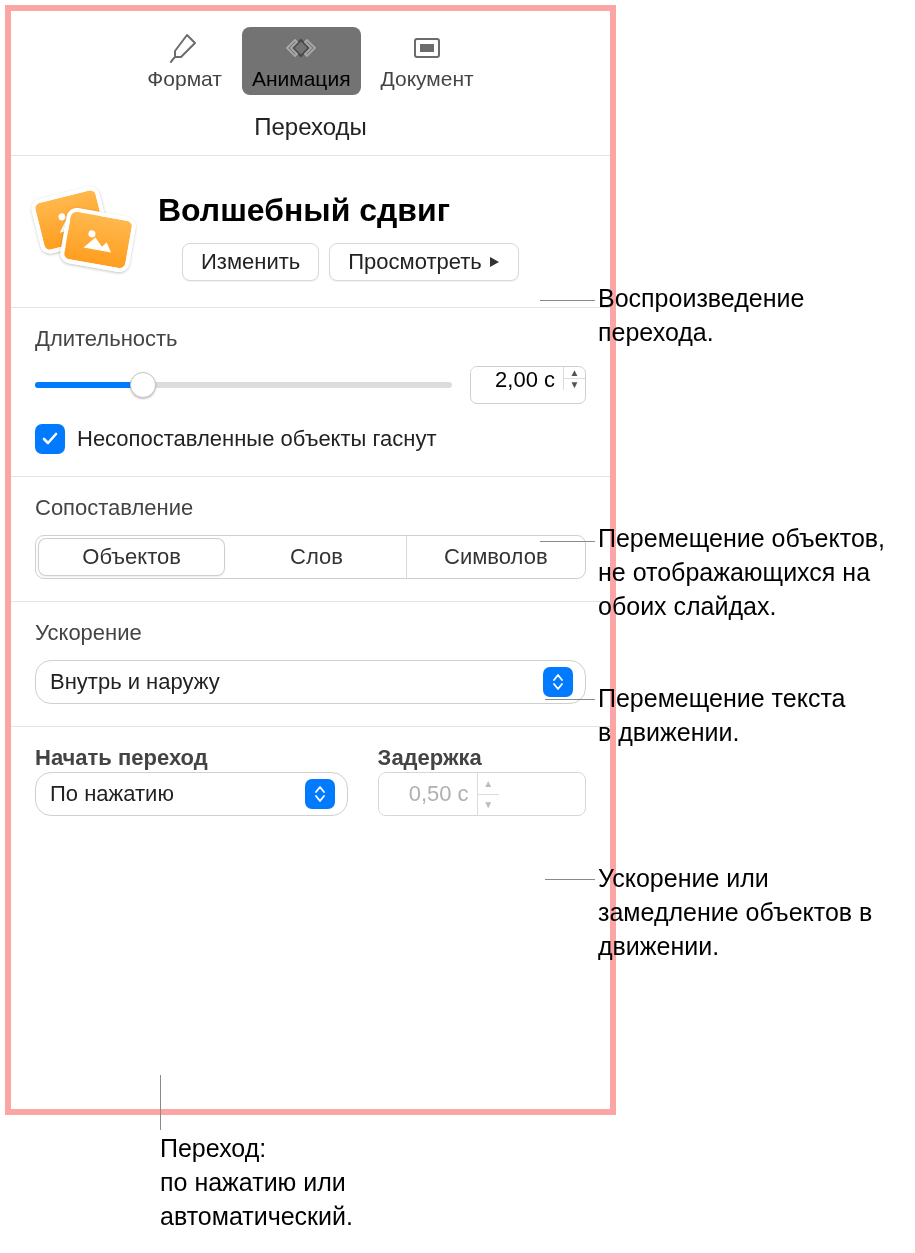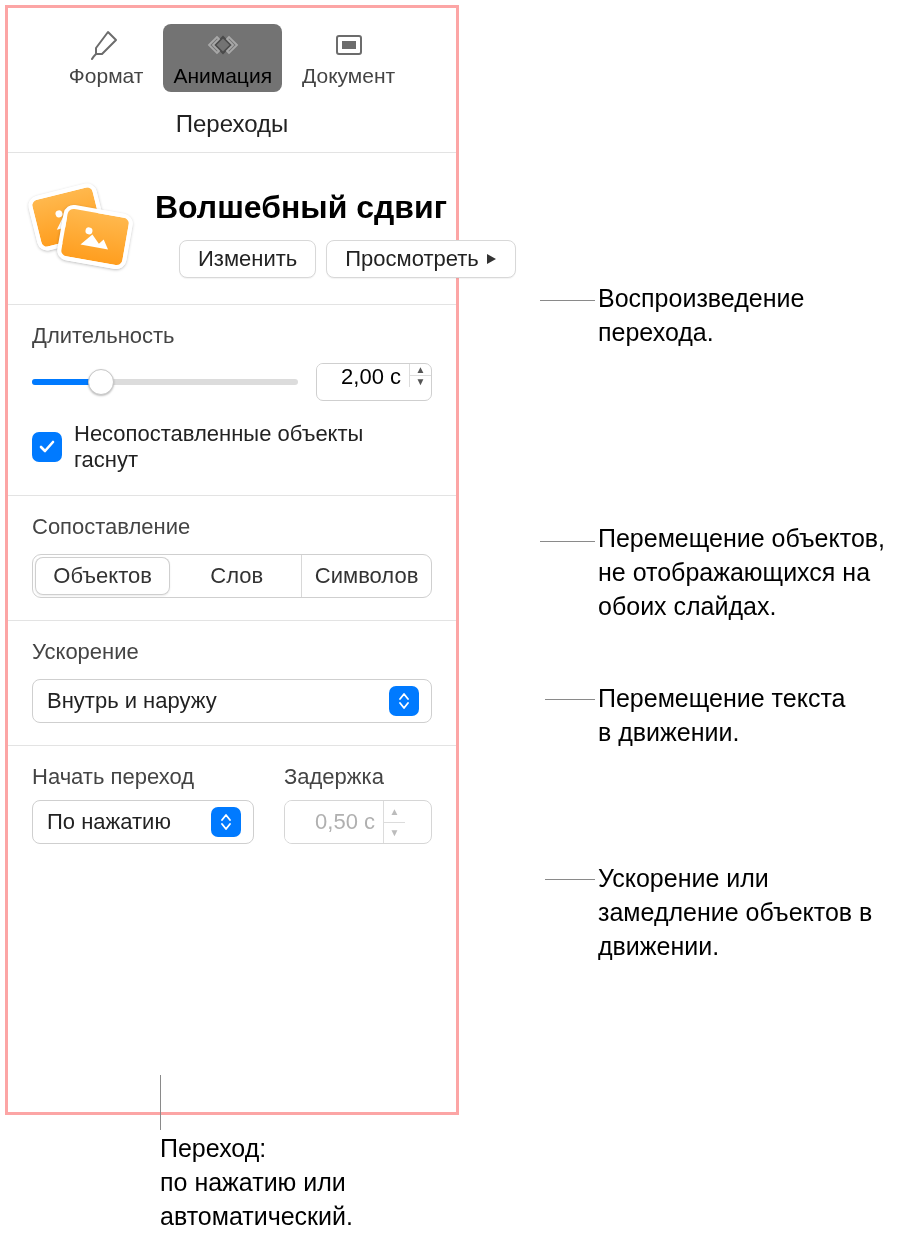--- a/index.html
+++ b/index.html
@@ -9,23 +9,23 @@
     background: #fff;
     color: #000;
     width: 915px;
     height: 1253px;
     position: relative;
   }
   .panel {
     position: absolute;
     left: 5px;
     top: 5px;
-    width: 454px;
+    width: 611px;
     height: 1110px;
-    border: 3px solid #fca5a5;
+    border: 6px solid #fca5a5;
     background: #fff;
   }
   
   .toolbar {
     display: flex;
     justify-content: center;
     gap: 10px;
     padding: 16px 10px 6px 10px;
   }
   .tb-item {
@@ -167,36 +167,36 @@
     background:#fff;
     box-shadow: 0 0 0 1px #cfcfcf inset, 0 1px 2px rgba(0,0,0,.08);
     border-radius:8px;
     margin:2px; flex:1.05;
   }
   .segmented .seg.active + .seg { border-left:0; }
   
   .popup {
     display:flex; align-items:center;
     width:100%; height:44px;
-    border:1px solid #cfcfcf; border-radius:8px; background:#fff;
+    border:1px solid #cfcfcf; border-radius:16px; background:#fff;
     padding:0 12px 0 14px; font-size:22px; color:#222;
   }
   .popup .spacer { flex:1; }
   .popup .arrows {
     width:30px; height:30px; border-radius:7px; background:#007aff;
     display:flex; flex-direction:column; align-items:center; justify-content:center;
     gap:2px;
   }
   .popup .arrows svg { width:10px; height:7px; display:block; }
   
   .start-row { display:flex; gap:30px; }
   .start-col { display:flex; flex-direction:column; }
   .start-col.left { flex:1.5; }
   .start-col.right { flex:1; }
-  .start-col .sec-label { margin-bottom:10px; }
+  .start-col .sec-label { margin-bottom:1px;font-weight:bold; }
   .delay-box { display:flex; align-items:stretch; height:44px;
     border:1px solid #d6d6d6; border-radius:8px; background:#fff; overflow:hidden; }
   .delay-box input {
     width:98px; border:0; font-size:22px; text-align:right;
     padding:0 8px 0 0; color:#b0b0b0; outline:none; background:#fff;
   }
   .delay-box .stepper div { color:#bcbcbc; }
   
   .callout {
     position:absolute;

